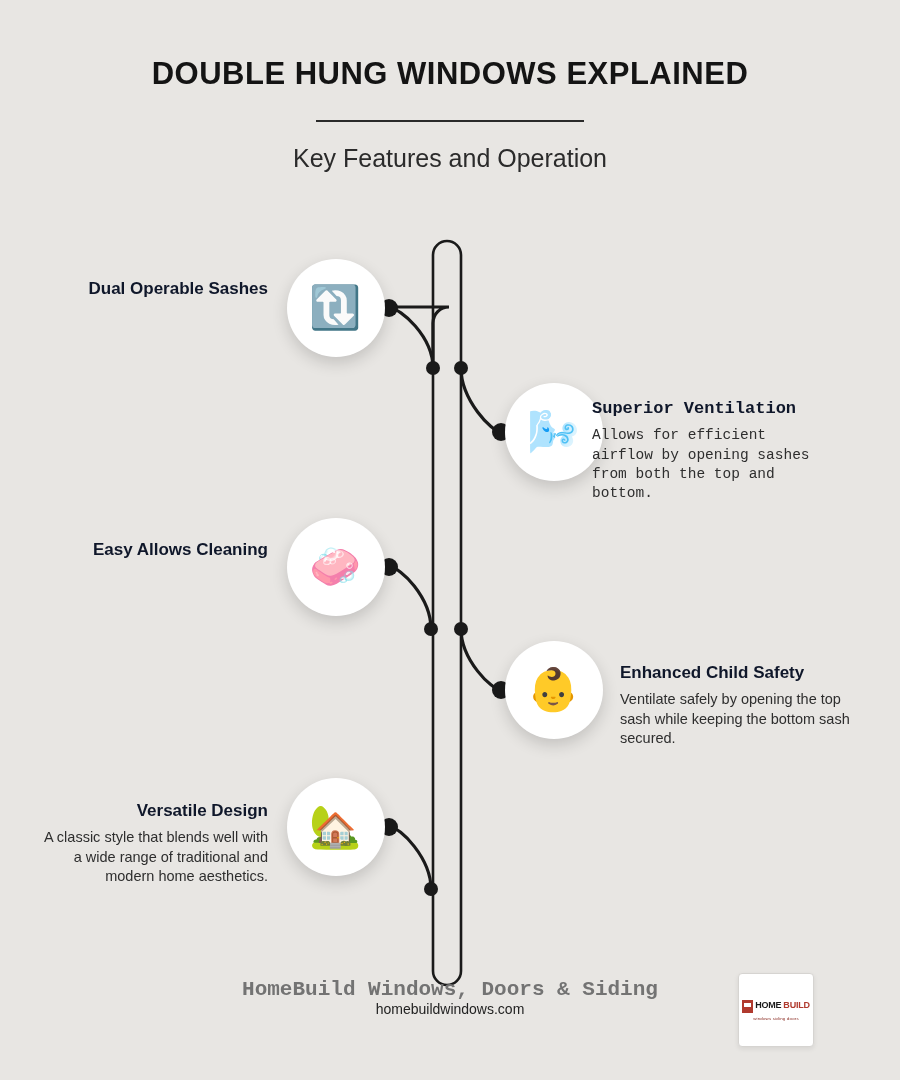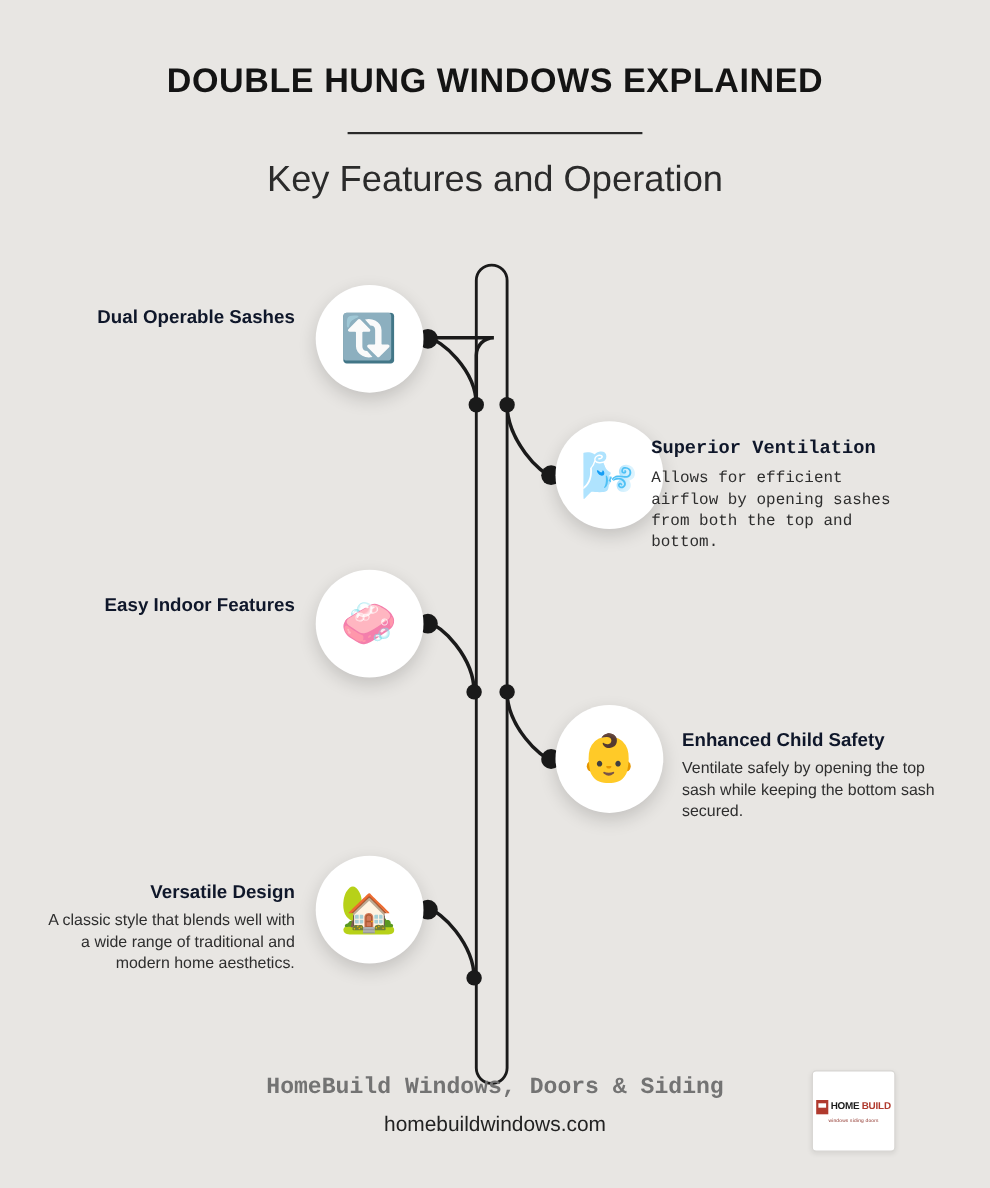--- a/index.html
+++ b/index.html
@@ -38,21 +38,21 @@
     margin: 0;
     text-transform: uppercase;
   }
   .divider {
     width: 268px;
     height: 2px;
     background: #2a2a2a;
     margin: 28px auto 0 auto;
   }
   .subtitle {
-    font-size: 33px;
+    font-size: 25px;
     font-weight: 400;
     color: #2b2b2b;
     margin: 22px 0 0 0;
   }
 
   
   .spine {
     position: absolute;
     left: 0;
     top: 0;
@@ -114,24 +114,24 @@
     text-align: center;
   }
   .footer-name {
     font-size: 21px;
     font-weight: 700;
     color: #737373;
     margin: 0;
     font-family: Liberation Mono, monospace;
   }
   .footer-url {
-    font-size: 19px;
+    font-size: 14px;
     font-weight: 400;
     color: #222;
-    margin: 11px 0 0 0;
+    margin: 0 0 0 0;
   }
 
   .logo-box {
     position: absolute;
     left: 738px;
     top: 973px;
     width: 74px;
     height: 72px;
     background: #ffffff;
     border: 1px solid #d6d4d1;
@@ -234,21 +234,21 @@
       <p class="item-title">Superior Ventilation</p>
       <p class="item-desc">Allows for efficient airflow by opening sashes from both the top and bottom.</p>
     </div>
   </div>
 
   <div class="item">
     <div class="bubble" style="left:287px; top:518px;">
       <span>🧼</span>
     </div>
     <div class="text-left" style="left:38px; top:540px;">
-      <p class="item-title">Easy Indoor Features</p>
+      <p class="item-title">Easy Allows Cleaning</p>
     </div>
   </div>
 
   <div class="item">
     <div class="bubble" style="left:505px; top:641px;">
       <span>👶</span>
     </div>
     <div class="text-right" style="left:620px; top:663px;">
       <p class="item-title">Enhanced Child Safety</p>
       <p class="item-desc">Ventilate safely by opening the top sash while keeping the bottom sash secured.</p>

